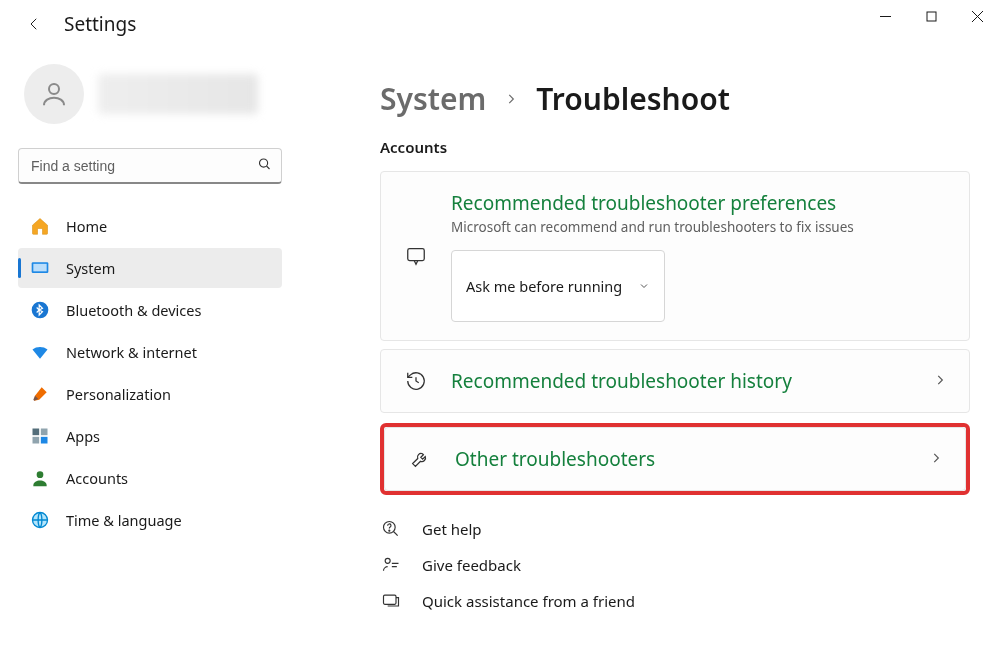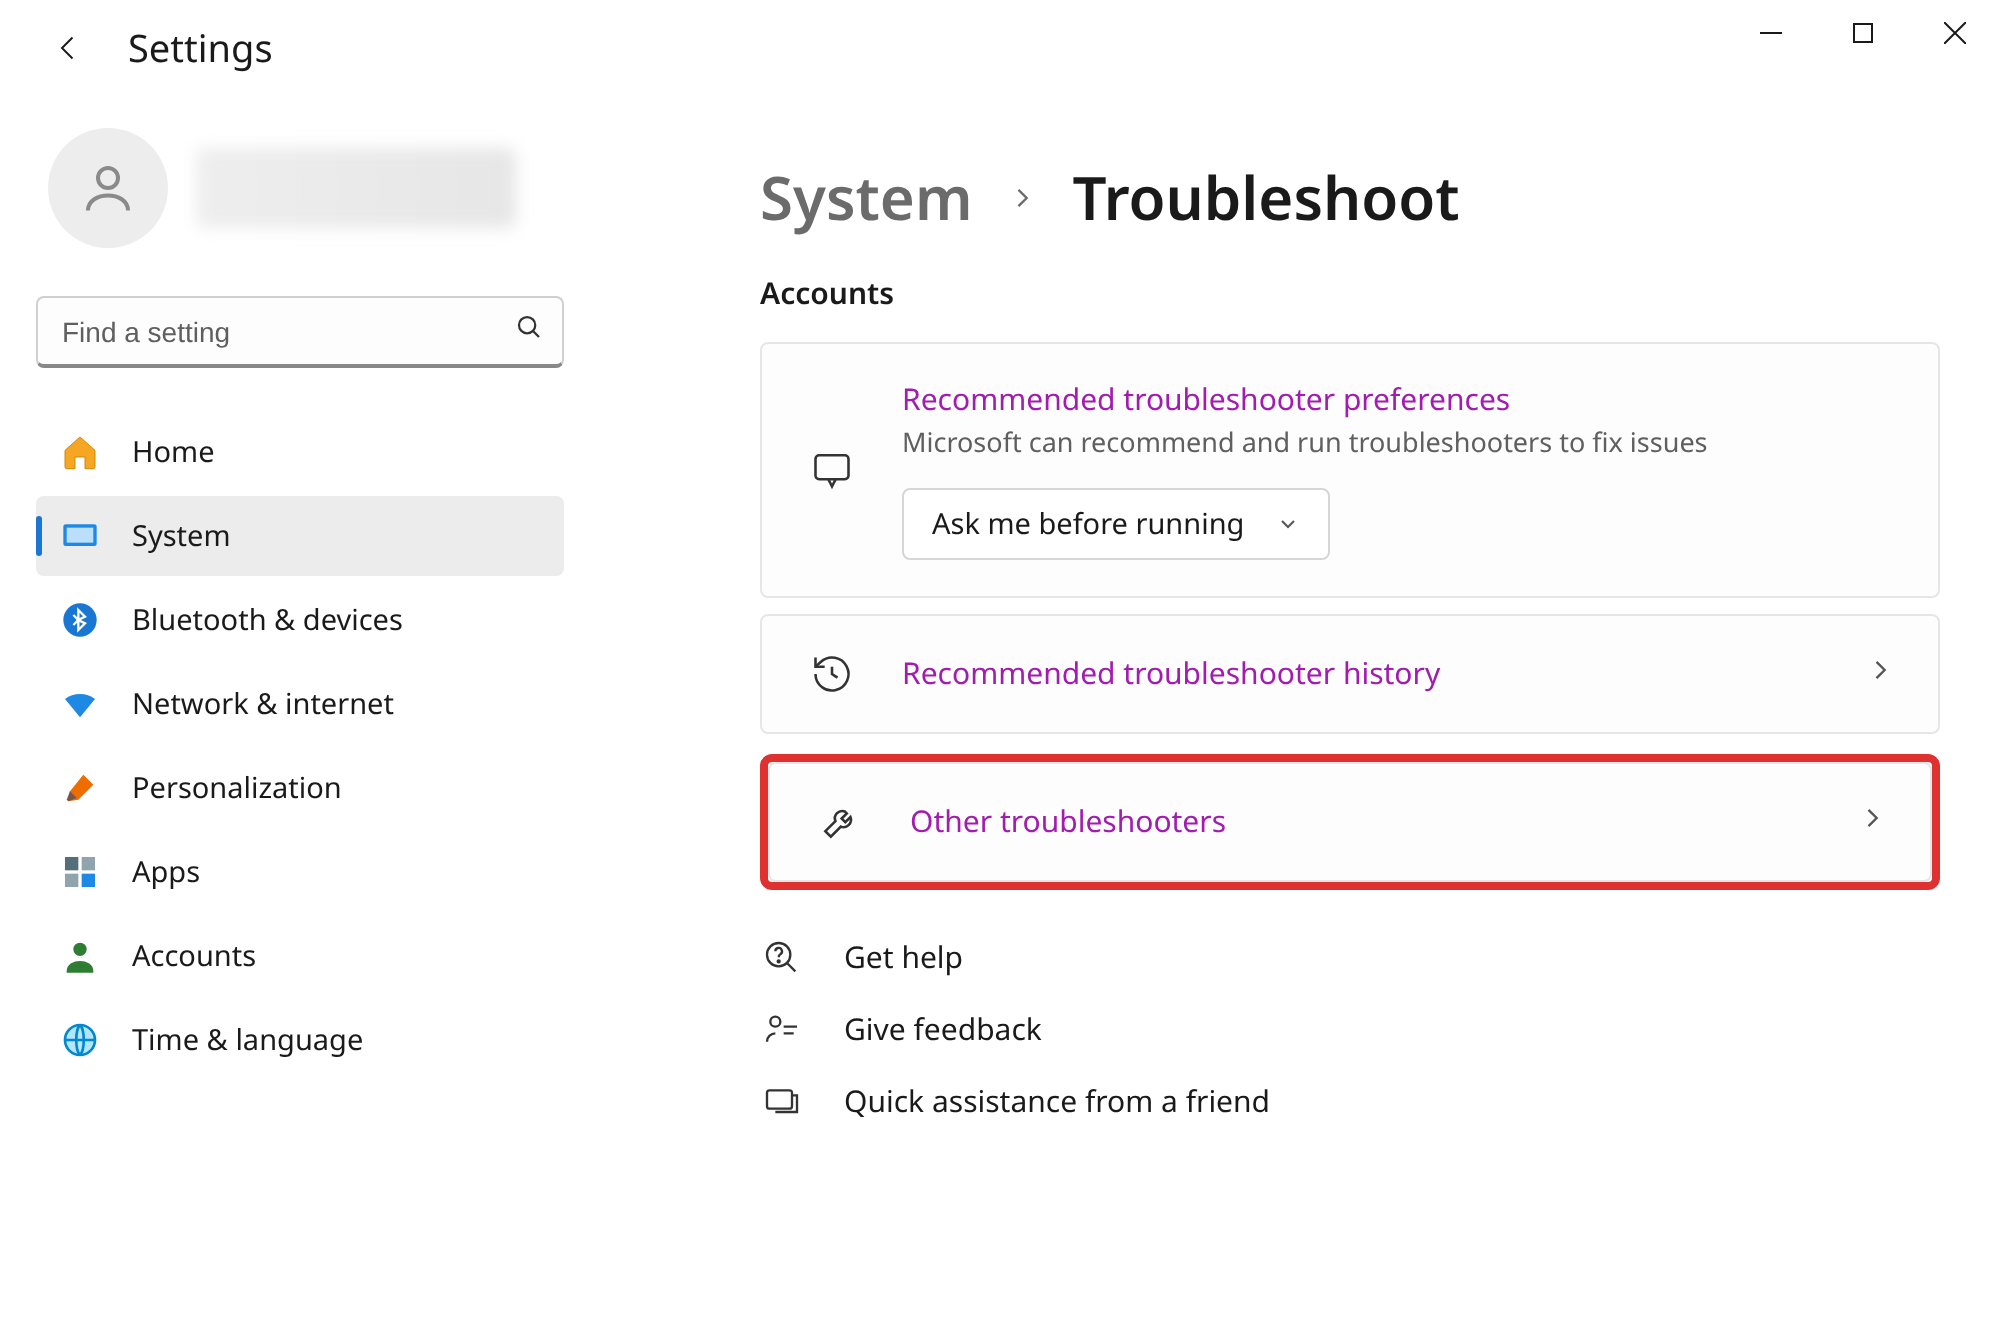--- a/index.html
+++ b/index.html
@@ -105,27 +105,27 @@
     border:1px solid #e6e6e6; border-radius:4px;
     background:#fdfdfd;
     margin-bottom:8px;
   }
   .card-row {
     display:flex; align-items:center; gap:22px;
     padding: 18px 22px;
   }
   .card-icon { width:26px; display:flex; justify-content:center; color:#333;}
   .card-body { flex:1; }
-  .card-title { font-size:15px; color:#a21caf; }
+  .card-title { font-size:19px; color:#15803d; }
   .card-sub { font-size:13.5px; color:#5f5f5f; margin-top:2px; }
   .dropdown {
     margin-top:14px;
     display:inline-flex; align-items:center; gap:16px;
     border:1px solid #d6d6d6; border-radius:4px;
-    padding: 7px 14px; background:#fff;
+    padding: 25px 14px; background:#fff;
     font-size:14.5px;
   }
   .chevron-right { color:#555; }
   .highlight {
     border: 4px solid #e03131;
     border-radius: 6px;
     margin: 10px 0 24px 0;
   }
   .highlight .card { margin:0; border-color:#e6e6e6; }
   .footer-links { display:flex; flex-direction:column; gap:16px; margin-top:4px;}

